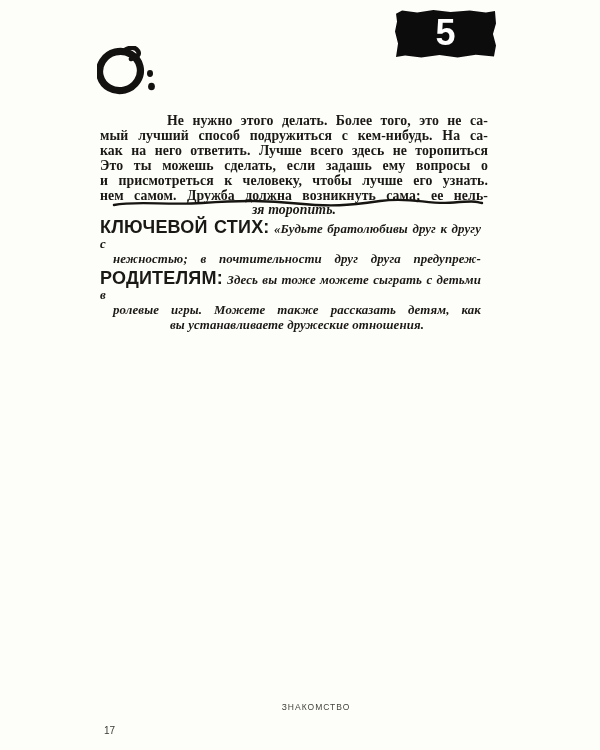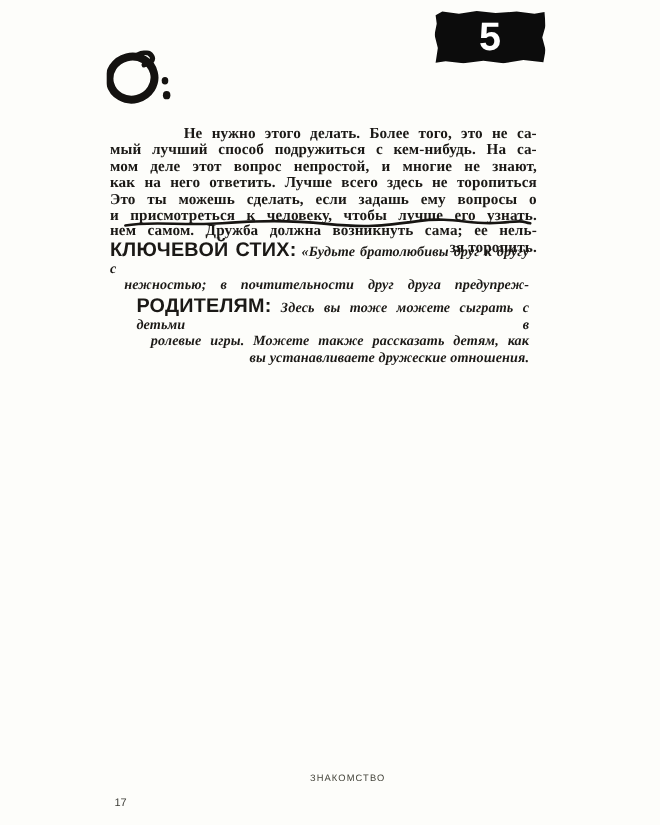--- a/index.html
+++ b/index.html
@@ -29,21 +29,21 @@
     padding-bottom: 2px;
   }
 
   
   .body-block {
     position: absolute; left: 100px; top: 66px; width: 388px;
     font-weight: bold; font-size: 13.8px; line-height: 14.9px;
     letter-spacing: 0.1px;
   }
   .jline { text-align: justify; text-align-last: justify; }
-  .lline { text-align: right; }
+  .lline { text-align: center; font-style: italic; }
   .first-line { padding-left: 67px; margin-top: 48px; }
 
   .dropcap-svg { position: absolute; left: -3px; top: -20px; }
 
   
   .divider-svg { position: absolute; left: 112px; top: 196px; }
 
   
   .notes-block {
     position: absolute; left: 100px; top: 220px; width: 381px;
@@ -51,21 +51,21 @@
     font-style: italic; font-weight: bold;
     letter-spacing: 0.1px;
   }
   .sec-label {
     font-style: normal;
     font-family: "Liberation Sans", sans-serif;
     font-weight: bold; font-size: 18px;
     letter-spacing: 0.2px;
   }
   .indent { padding-left: 13px; }
-  .section-parents { margin-top: 5px; margin-left: 24px; }
+  .section-parents { margin-top: 5px; }
 
   
   .footer-title {
     position: absolute; left: 16px; top: 702px; width: 600px;
     text-align: center;
     font-family: "Liberation Sans", sans-serif;
     font-size: 8.5px; letter-spacing: 1px;
     color: #45453c;
   }
   .page-number {
@@ -85,21 +85,20 @@
 
   <div class="body-block">
     <svg class="dropcap-svg" width="64" height="50" viewBox="0 0 64 50">
       <ellipse cx="23" cy="25" rx="20.5" ry="19.5" fill="none" stroke="#141210" stroke-width="7.2" transform="rotate(-14 23 25)"></ellipse>
       <path d="M28 4 q9 -5 13 1 q3 5 -7 8" fill="none" stroke="#141210" stroke-width="4.6" stroke-linecap="round"></path>
       <ellipse cx="53" cy="27.5" rx="3" ry="3.4" fill="#141210"></ellipse>
       <ellipse cx="54.5" cy="40.5" rx="3.4" ry="3.8" fill="#141210"></ellipse>
     </svg>
     <div class="jline first-line">Не нужно этого делать. Более того, это не са-</div>
     <div class="jline">мый лучший способ подружиться с кем-нибудь. На са-</div>
-    <div class="jline">мом деле этот вопрос непростой, и многие не знают,</div>
     <div class="jline">как на него ответить. Лучше всего здесь не торопиться</div>
     <div class="jline">Это ты можешь сделать, если задашь ему вопросы о</div>
     <div class="jline">и присмотреться к человеку, чтобы лучше его узнать.</div>
     <div class="jline">нем самом. Дружба должна возникнуть сама; ее нель-</div>
     <div class="lline">зя торопить.</div>
   </div>
 
   <svg class="divider-svg" width="372" height="14" viewBox="0 0 372 14">
     <path d="M2 9 C 25 4.5, 55 9.5, 90 7 S 150 4, 185 7.5 S 235 9.5, 268 5
              S 315 9, 342 6.5 S 362 6, 370 7" fill="none" stroke="#171512" stroke-width="2.4" stroke-linecap="round"></path>

